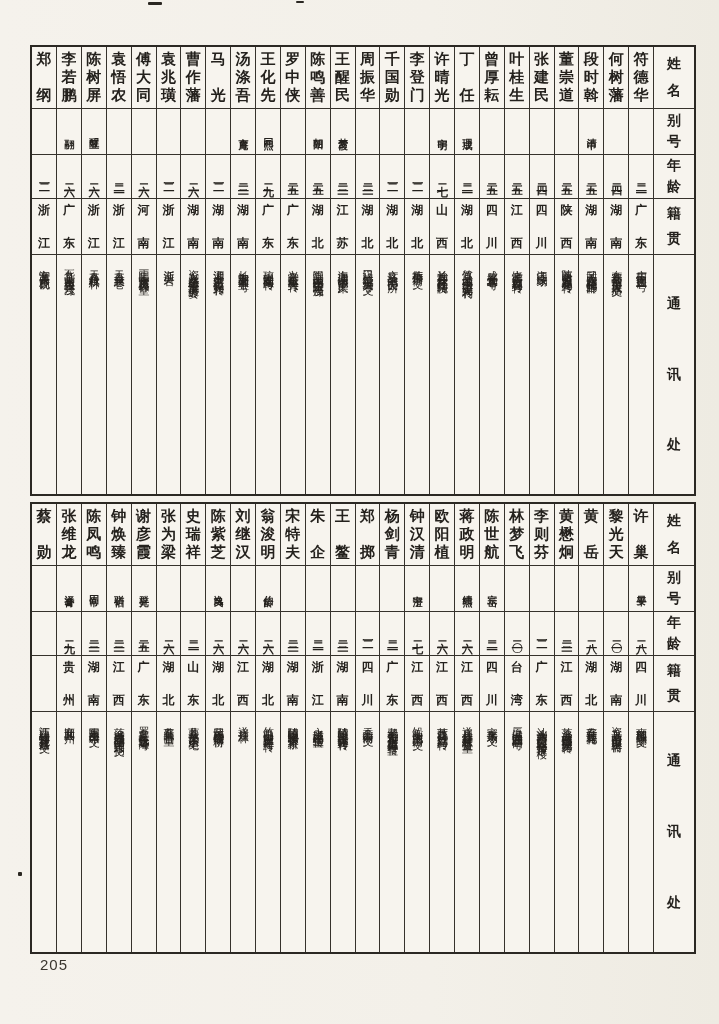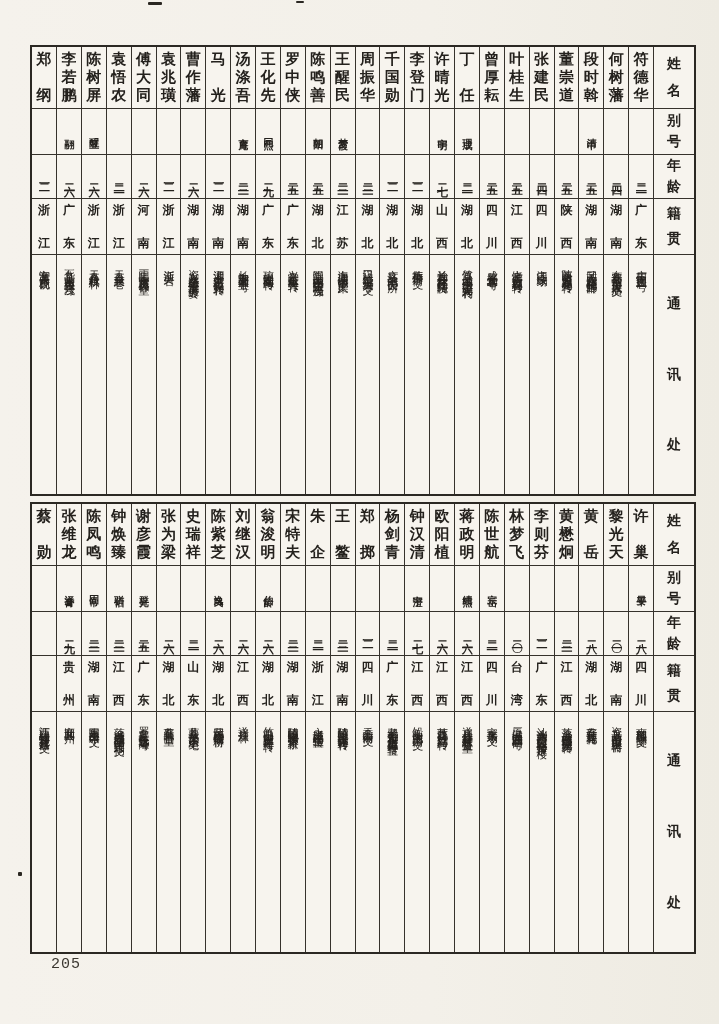--- a/index.html
+++ b/index.html
@@ -51,23 +51,23 @@
   .hcol .cell{background:#f7f4ee;}
   .hdr-text{font-size:14px;font-weight:700;}
   .hcol .r-name .vspread{padding:10px 0;}
   .hcol .r-alias .vspread{padding:5px 0;}
   .hcol .r-age .vspread{padding:4px 0;}
   .hcol .r-origin .vspread{padding:8px 0;}
   .hcol .r-addr{align-items:stretch;padding-top:0;}
   .hcol .r-addr .vspread{padding:42px 0;}
   .ch{line-height:1;}
   .page-number{
-    position:absolute;left:51px;top:956px;
+    position:absolute;left:40px;top:956px;
     font-size:15px;color:#3a362f;letter-spacing:1px;
-    font-family:Liberation Mono, monospace;
+    font-family:Liberation Sans, sans-serif;
   }
 </style>
 </head>
 <body>
 
 <div class="page">
 
   <div class="speck" style="left:148px;top:2px;width:14px;height:3px;"></div>
   <div class="speck" style="left:296px;top:1px;width:8px;height:2px;"></div>
   <div class="speck" style="left:18px;top:872px;width:4px;height:4px;"></div>

